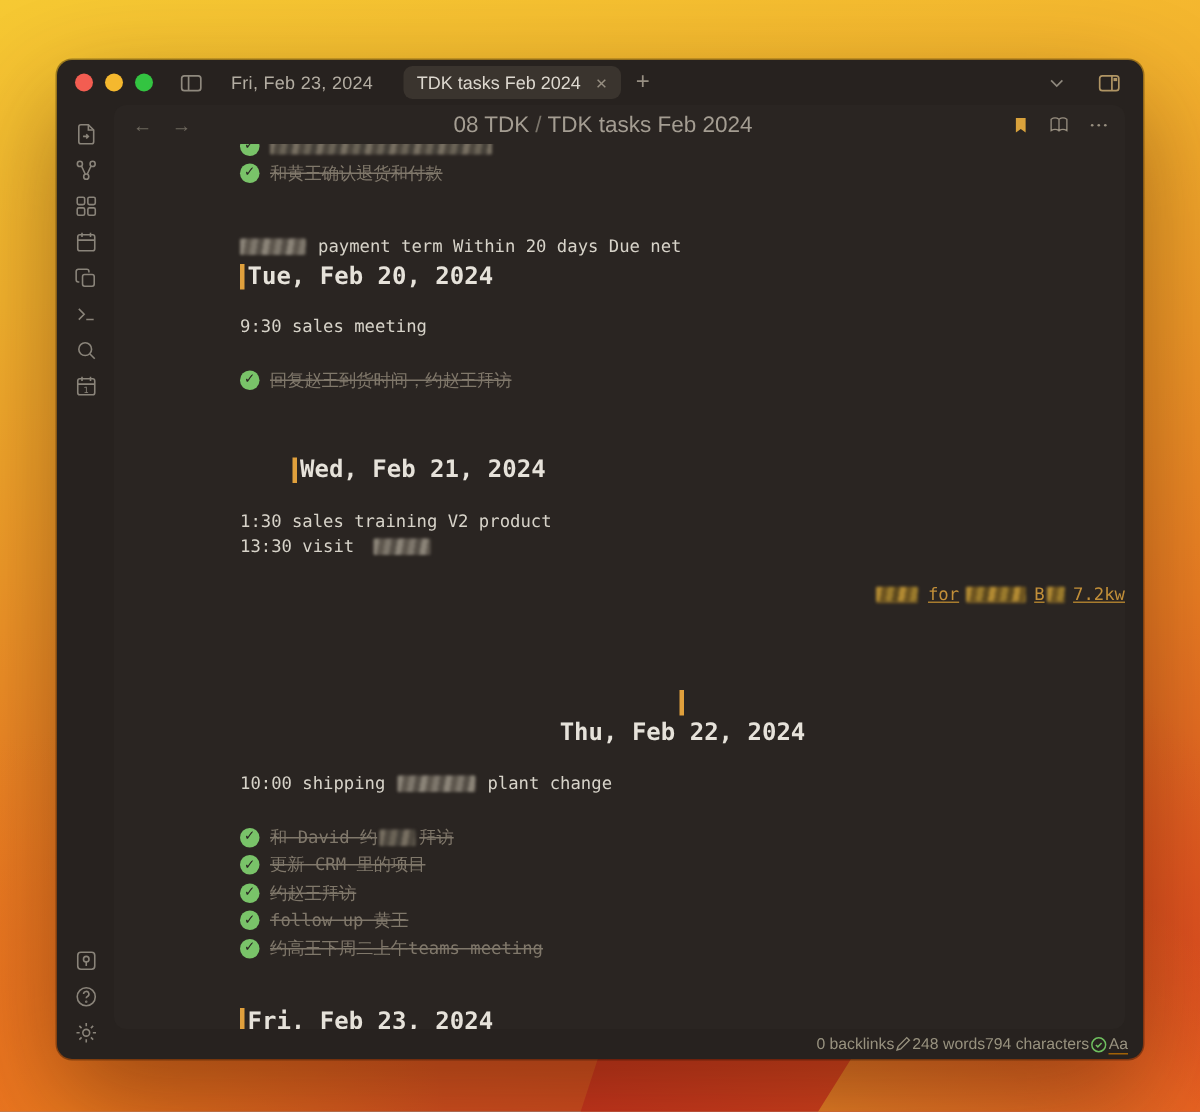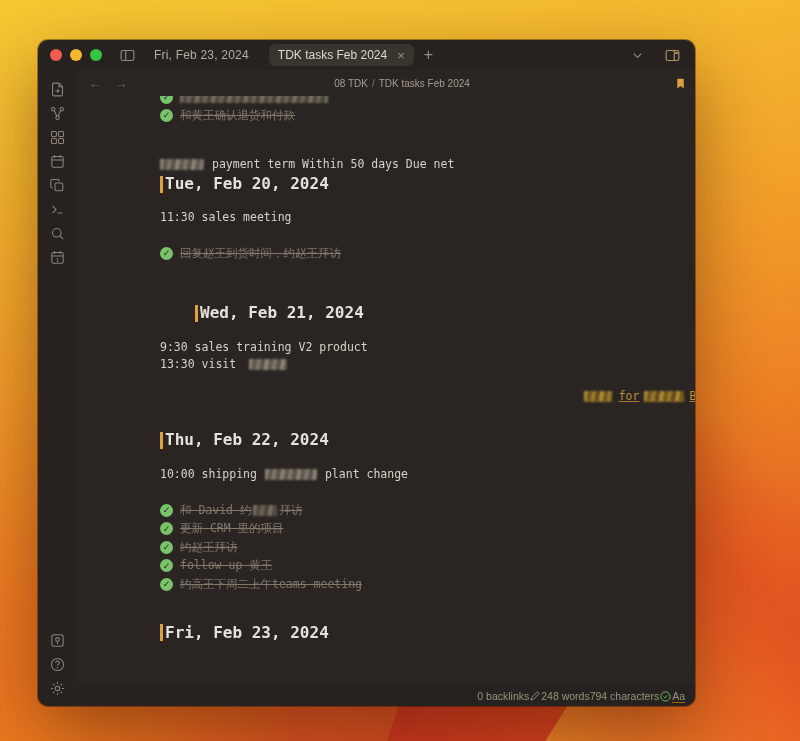--- a/index.html
+++ b/index.html
@@ -13,21 +13,21 @@
   .wp-shape1 { position:absolute; right:-140px; bottom:-220px; width:520px; height:560px;
     background:linear-gradient(25deg,#c92c20 0%, #e4511f 55%, rgba(228,81,31,0) 80%);
     transform:rotate(18deg); border-radius:80px; }
   .wp-shape2 { position:absolute; right:-60px; bottom:-160px; width:260px; height:420px;
     background:linear-gradient(10deg,#f6992b 0%, rgba(246,153,43,0) 70%);
     transform:rotate(32deg); border-radius:60px; }
   .wp-shape3 { position:absolute; left:-120px; bottom:-200px; width:420px; height:460px;
     background:radial-gradient(ellipse at 40% 60%, #ef7d1f 0%, rgba(239,125,31,0) 70%); }
 
   .window {
-    position:absolute; left:38px; top:40px; width:657px; height:666px;
+    position:absolute; left:38px; top:40px; width:724px; height:666px;
     background:#27221f; border-radius:10px;
     box-shadow:0 28px 70px rgba(60,20,0,.45), 0 0 0 1px rgba(0,0,0,.35);
     overflow:hidden;
   }
   
   .titlebar { height:30px; display:flex; align-items:center; padding:0 12px; }
   .lights { display:flex; gap:8px; }
   .light { width:12px; height:12px; border-radius:50%; }
   .light.red { background:#f35d51; } .light.yellow { background:#f5b82e; } .light.green { background:#33c441; }
   .tb-icon { color:#8f897e; display:inline-flex; align-items:center; justify-content:center; width:22px; height:22px; }
@@ -42,21 +42,21 @@
   
   .workspace { position:absolute; top:30px; left:0; right:0; bottom:0; }
   .ribbon { position:absolute; left:0; top:0; bottom:0; width:38px; display:flex; flex-direction:column; align-items:center; padding:7px 0 6px; }
   .ribbon-btn { width:26px; height:24px; display:flex; align-items:center; justify-content:center; color:#8a847a; }
   .ribbon-spacer { flex:1; }
 
   .pane { position:absolute; left:38px; top:0; width:674px; bottom:20px; background:#2a2522; border-radius:8px; overflow:hidden; }
   .view-header { height:26px; display:flex; align-items:center; padding:0 10px; }
   .nav-arrows { display:flex; gap:8px; color:#6e685e; }
   .nav-arrow { width:18px; height:18px; display:flex; align-items:center; justify-content:center; font-size:13px; }
-  .breadcrumb { flex:1; text-align:center; font-size:10px; color:#a49d92; white-space:nowrap; }
+  .breadcrumb { flex:1; text-align:center; font-size:15px; color:#a49d92; white-space:nowrap; }
   .crumb-sep { margin:0 4px; color:#7b756b; }
   .vh-right { display:flex; align-items:center; gap:11px; }
 
   
   .note-body { position:absolute; top:26px; left:0; right:0; bottom:0; overflow:hidden; padding-left:84px;
                font-family:"DejaVu Sans Mono", monospace; color:#d7d3c9; font-size:11.5px; }
   .task-row { display:flex; align-items:center; gap:7px; height:18px; }
   .check-circle { width:13px; height:13px; border-radius:50%; background:#79c369; color:#2a2522; display:inline-flex;
                   align-items:center; justify-content:center; font-size:9px; font-weight:bold; flex:none;
                   font-family:"DejaVu Sans", sans-serif; }
@@ -75,21 +75,21 @@
   
   .m-clip { margin-top:-8px; }
   .m-row2 { margin-top:0; }
   .m-payment { margin-top:32px; }
   .m-htue { }
   .m-salesmeet { margin-top:14px; }
   .m-taskreply { margin-top:18px; }
   .m-hwed { margin-top:40px;padding-left:35px; }
   .m-training { margin-top:15px; }
   .m-link { margin-top:15px;text-align:right; }
-  .m-hthu { margin-top:24px; }
+  .m-hthu { margin-top:55px;flex-direction:column; }
   .m-shipping { margin-top:15px; }
   .m-taskgroup { margin-top:18px; }
   .task-group .task-row { height:18.5px; }
   .m-hfri { margin-top:28px; }
 
   
   .status { position:absolute; right:10px; bottom:0; height:20px; display:flex; align-items:center; 
             font-size:10.5px; color:#98927f; }
   .status-item { white-space:nowrap; }
   .aa { border-bottom:1px solid #a16207; line-height:12px; }
@@ -253,44 +253,44 @@
           <span class="check-circle">✓</span>
           <span class="redact dim" style="width:148px"></span>
         </div>
 
         <div class="task-row m-row2">
           <span class="check-circle">✓</span>
           <span class="task-text">和黄王确认退货和付款</span>
         </div>
 
         <div class="para m-payment">
-          <span class="redact" style="width:44px; margin-right:8px"></span><span>payment term Within 50 days Due net</span>
+          <span class="redact" style="width:44px; margin-right:8px"></span><span>payment term Within 20 days Due net</span>
         </div>
 
         <div class="heading m-htue">
           <span class="hbar"></span>
             <span>Tue, Feb 20, 2024</span>
         </div>
 
         <div class="para m-salesmeet">
-          <span>11:30 sales meeting</span>
+          <span>9:30 sales meeting</span>
         </div>
 
         <div class="task-row m-taskreply">
           <span class="check-circle">✓</span>
           <span class="task-text">回复赵王到货时间，约赵王拜访</span>
         </div>
 
         <div class="heading m-hwed">
           <span class="hbar"></span>
             <span>Wed, Feb 21, 2024</span>
         </div>
 
         <div class="para m-training">
-          <span>9:30 sales training V2 product</span><br>
+          <span>1:30 sales training V2 product</span><br>
           <span>13:30 visit</span>
           <span class="redact" style="width:38px; margin-left:6px"></span>
         </div>
 
         <div class="linkline m-link">
           <span class="redact link" style="width:28px; margin-right:7px"></span><span>for</span><span class="redact link" style="width:40px; margin:0 5px"></span><span>B</span><span class="redact link" style="width:12px; margin:0 5px 0 2px"></span><span>7.2kw</span>
         </div>
 
         <div class="heading m-hthu">
           <span class="hbar"></span>

